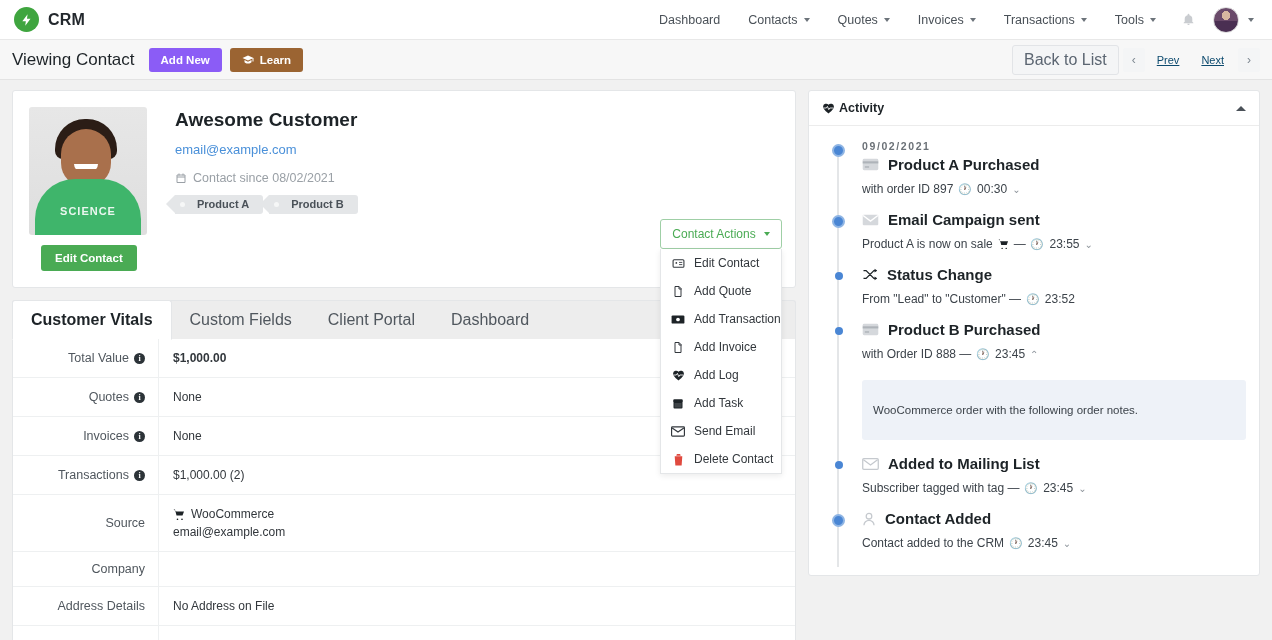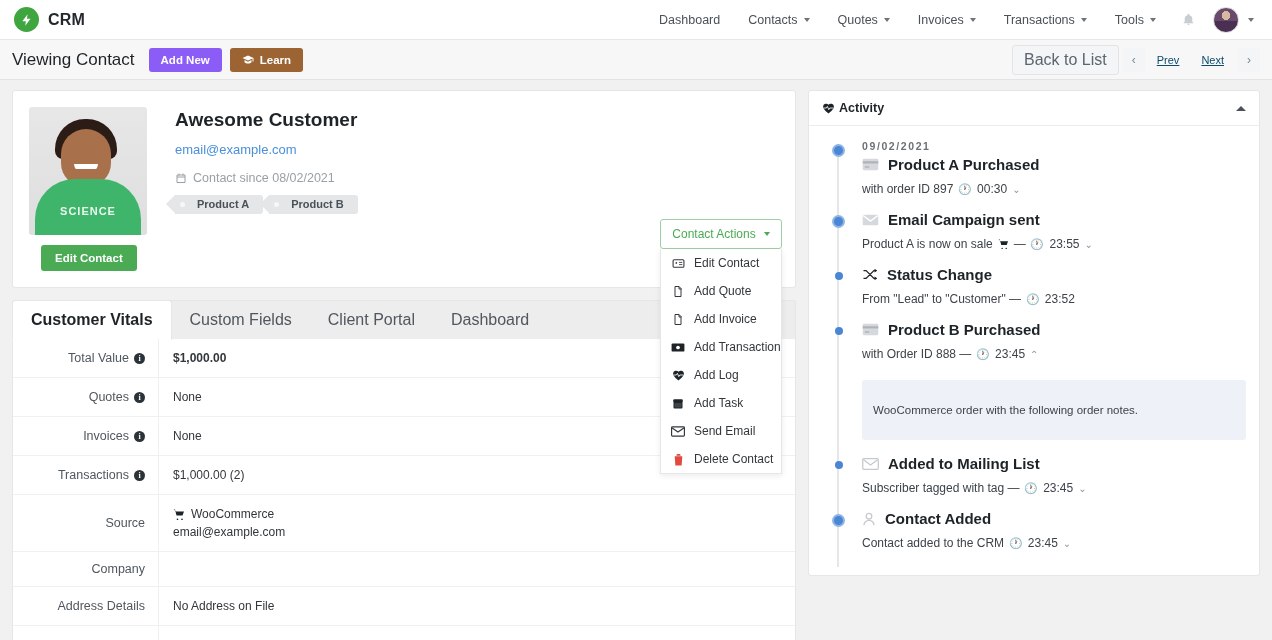--- a/index.html
+++ b/index.html
@@ -328,35 +328,35 @@
             <span class="mi-icon">
               <svg width="12" height="13" viewBox="0 0 24 24">
                   <path fill="none" stroke="#32373c" stroke-width="2" d="M14 2H6v20h12V6z"></path>
                   <path fill="none" stroke="#32373c" stroke-width="2" d="M14 2v5h5"></path>
                 </svg>
             </span>
             <span>Add Quote</span>
           </div>
           <div class="menu-item">
             <span class="mi-icon">
+              <svg width="14" height="11" viewBox="0 0 24 16">
+                  <rect x="1" y="1" width="22" height="14" rx="2" fill="#1d2327"></rect>
+                  <circle cx="12" cy="8" r="3.2" fill="#fff"></circle>
+                </svg>
+            </span>
+            <span>Add Transaction</span>
+          </div>
+          <div class="menu-item">
+            <span class="mi-icon">
               <svg width="12" height="13" viewBox="0 0 24 24">
                   <path fill="none" stroke="#32373c" stroke-width="2" d="M14 2H6v20h12V6z"></path>
                   <path fill="none" stroke="#32373c" stroke-width="2" d="M14 2v5h5"></path>
                 </svg>
             </span>
             <span>Add Invoice</span>
-          </div>
-          <div class="menu-item">
-            <span class="mi-icon">
-              <svg width="14" height="11" viewBox="0 0 24 16">
-                  <rect x="1" y="1" width="22" height="14" rx="2" fill="#1d2327"></rect>
-                  <circle cx="12" cy="8" r="3.2" fill="#fff"></circle>
-                </svg>
-            </span>
-            <span>Add Transaction</span>
           </div>
           <div class="menu-item">
             <span class="mi-icon">
               <svg width="13" height="12" viewBox="0 0 24 22">
                   <path fill="#1d2327" d="M12 21S2 14.5 2 7.8A5.8 5.8 0 0112 5a5.8 5.8 0 0110 2.8C22 14.5 12 21 12 21z"></path>
                   <path d="M3 11h5l2-3 2.5 6 2-3h6" stroke="#fff" stroke-width="1.6" fill="none"></path>
                 </svg>
             </span>
             <span>Add Log</span>
           </div>

